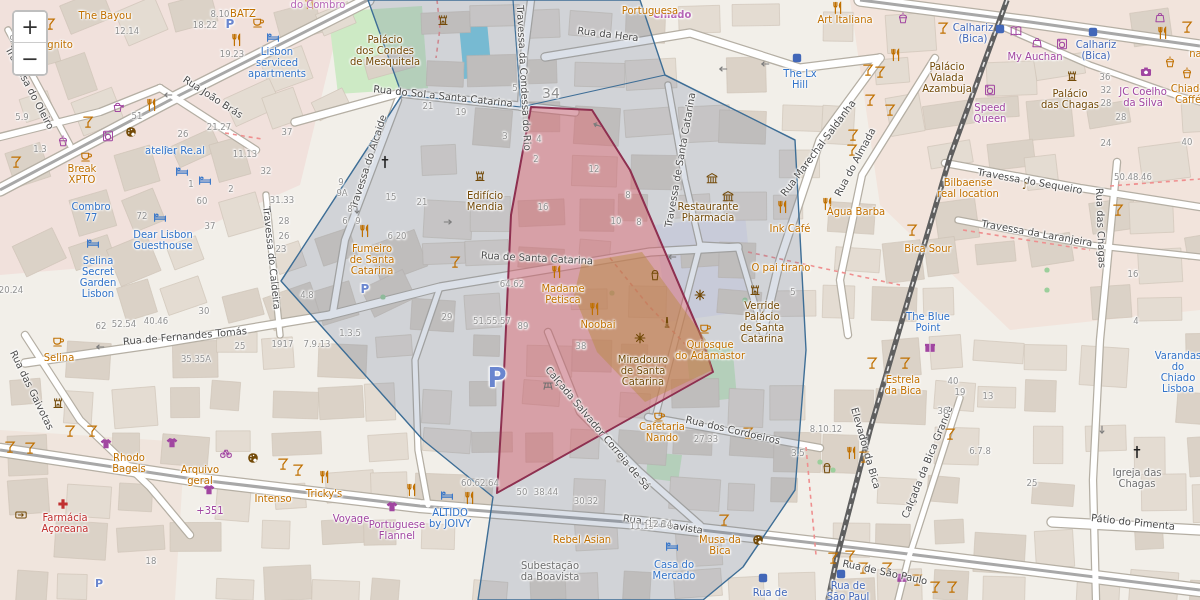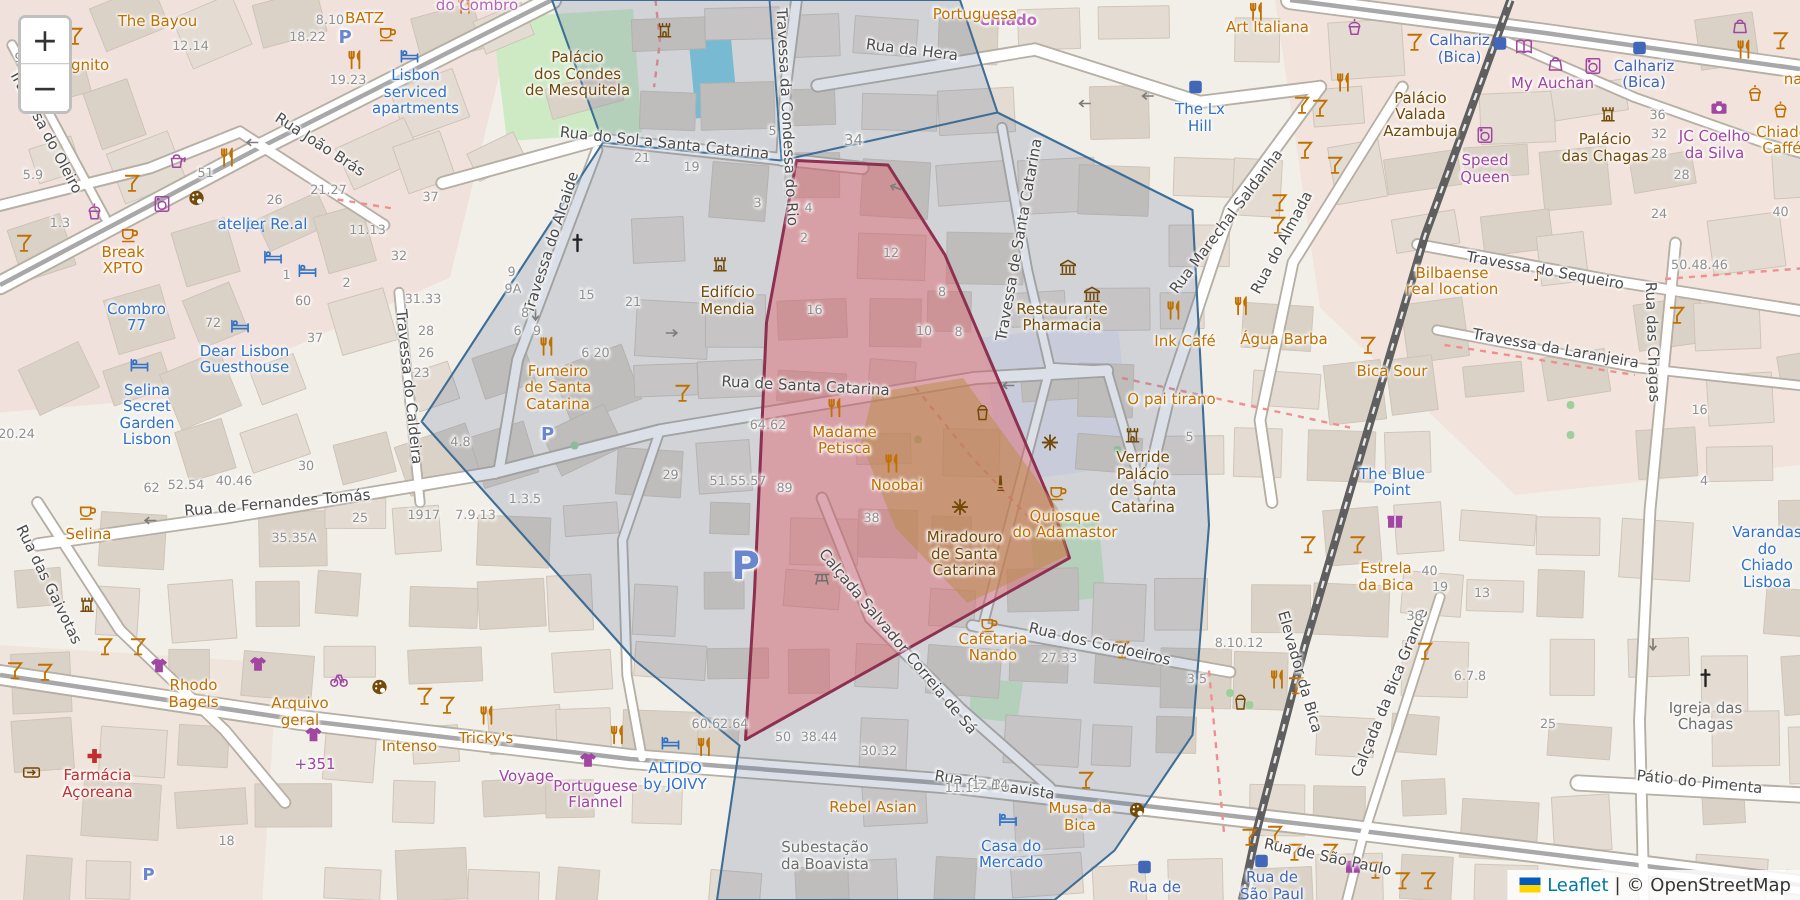--- a/index.html
+++ b/index.html
@@ -659,32 +659,32 @@
 Petisca</div>
       <div class="lbl poi" style="left: 598px; top: 324px; color: rgb(192, 112, 0); font-size: 10px; transform: translate(-50%, -50%) rotate(0deg);">Noobai</div>
       <div class="lbl poi" style="left: 643px; top: 370px; color: rgb(115, 74, 8); font-size: 10px; transform: translate(-50%, -50%) rotate(0deg);">Miradouro
 de Santa
 Catarina</div>
       <div class="lbl poi" style="left: 710px; top: 350px; color: rgb(192, 112, 0); font-size: 10px; transform: translate(-50%, -50%) rotate(0deg);">Quiosque
 do Adamastor</div>
       <div class="lbl poi" style="left: 708px; top: 212px; color: rgb(115, 74, 8); font-size: 10px; transform: translate(-50%, -50%) rotate(0deg);">Restaurante
 Pharmacia</div>
       <div class="lbl poi" style="left: 790px; top: 228px; color: rgb(192, 112, 0); font-size: 10px; transform: translate(-50%, -50%) rotate(0deg);">Ink Café</div>
-      <div class="lbl poi" style="left: 856px; top: 227px; color: rgb(192, 112, 0); font-size: 10px; transform: translate(-50%, -50%) rotate(0deg);">Água Barba</div>
+      <div class="lbl poi" style="left: 856px; top: 211px; color: rgb(192, 112, 0); font-size: 10px; transform: translate(-50%, -50%) rotate(0deg);">Água Barba</div>
       <div class="lbl poi" style="left: 781px; top: 267px; color: rgb(192, 112, 0); font-size: 10px; transform: translate(-50%, -50%) rotate(0deg);">O pai tirano</div>
       <div class="lbl poi" style="left: 762px; top: 322px; color: rgb(115, 74, 8); font-size: 10px; transform: translate(-50%, -50%) rotate(0deg);">Verride
 Palácio
 de Santa
 Catarina</div>
       <div class="lbl poi" style="left: 928px; top: 248px; color: rgb(192, 112, 0); font-size: 10px; transform: translate(-50%, -50%) rotate(0deg);">Bica Sour</div>
       <div class="lbl poi" style="left: 928px; top: 322px; color: rgb(50, 115, 200); font-size: 10px; transform: translate(-50%, -50%) rotate(0deg);">The Blue
 Point</div>
       <div class="lbl poi" style="left: 968px; top: 188px; color: rgb(192, 112, 0); font-size: 10px; transform: translate(-50%, -50%) rotate(0deg);">Bilbaense
 real location</div>
-      <div class="lbl poi" style="left: 903px; top: 385px; color: rgb(192, 112, 0); font-size: 10px; transform: translate(-50%, -50%) rotate(0deg); margin-left: 21px;">Estrela
+      <div class="lbl poi" style="left: 903px; top: 385px; color: rgb(192, 112, 0); font-size: 10px; transform: translate(-50%, -50%) rotate(0deg);">Estrela
 da Bica</div>
       <div class="lbl poi" style="left: 1178px; top: 372px; color: rgb(50, 115, 200); font-size: 10px; transform: translate(-50%, -50%) rotate(0deg);">Varandas
 do Chiado
 Lisboa</div>
       <div class="lbl poi" style="left: 1137px; top: 478px; color: rgb(111, 111, 111); font-size: 10px; transform: translate(-50%, -50%) rotate(0deg);">Igreja das
 Chagas</div>
       <div class="lbl poi" style="left: 65px; top: 523px; color: rgb(192, 48, 48); font-size: 10px; transform: translate(-50%, -50%) rotate(0deg);">Farmácia
 Açoreana</div>
       <div class="lbl poi" style="left: 129px; top: 463px; color: rgb(192, 112, 0); font-size: 10px; transform: translate(-50%, -50%) rotate(0deg);">Rhodo
 Bagels</div>
@@ -754,21 +754,21 @@
       <div class="lbl num" style="left: 341px; top: 183px; color: rgb(144, 144, 144); font-size: 8.5px; transform: translate(-50%, -50%) rotate(0deg);">9</div>
       <div class="lbl num" style="left: 350px; top: 210px; color: rgb(144, 144, 144); font-size: 8.5px; transform: translate(-50%, -50%) rotate(0deg);">8</div>
       <div class="lbl num" style="left: 391px; top: 198px; color: rgb(144, 144, 144); font-size: 8.5px; transform: translate(-50%, -50%) rotate(0deg);">15</div>
       <div class="lbl num" style="left: 422px; top: 203px; color: rgb(144, 144, 144); font-size: 8.5px; transform: translate(-50%, -50%) rotate(0deg);">21</div>
       <div class="lbl num" style="left: 345px; top: 222px; color: rgb(144, 144, 144); font-size: 8.5px; transform: translate(-50%, -50%) rotate(0deg);">6</div>
       <div class="lbl num" style="left: 358px; top: 222px; color: rgb(144, 144, 144); font-size: 8.5px; transform: translate(-50%, -50%) rotate(0deg);">9</div>
       <div class="lbl num" style="left: 397px; top: 237px; color: rgb(144, 144, 144); font-size: 8.5px; transform: translate(-50%, -50%) rotate(0deg);">6 20</div>
       <div class="lbl num" style="left: 428px; top: 107px; color: rgb(144, 144, 144); font-size: 8.5px; transform: translate(-50%, -50%) rotate(0deg);">21</div>
       <div class="lbl num" style="left: 461px; top: 113px; color: rgb(144, 144, 144); font-size: 8.5px; transform: translate(-50%, -50%) rotate(0deg);">19</div>
       <div class="lbl num" style="left: 515px; top: 89px; color: rgb(144, 144, 144); font-size: 8.5px; transform: translate(-50%, -50%) rotate(0deg);">5</div>
-      <div class="lbl num" style="left: 569px; top: 94px; color: rgb(144, 144, 144); font-size: 10px; transform: translate(-50%, -50%) rotate(0deg);">34</div>
+      <div class="lbl num" style="left: 551px; top: 94px; color: rgb(144, 144, 144); font-size: 14px; transform: translate(-50%, -50%) rotate(0deg);">34</div>
       <div class="lbl num" style="left: 505px; top: 137px; color: rgb(144, 144, 144); font-size: 8.5px; transform: translate(-50%, -50%) rotate(0deg);">3</div>
       <div class="lbl num" style="left: 539px; top: 140px; color: rgb(144, 144, 144); font-size: 8.5px; transform: translate(-50%, -50%) rotate(0deg);">4</div>
       <div class="lbl num" style="left: 536px; top: 160px; color: rgb(144, 144, 144); font-size: 8.5px; transform: translate(-50%, -50%) rotate(0deg);">2</div>
       <div class="lbl num" style="left: 594px; top: 170px; color: rgb(144, 144, 144); font-size: 8.5px; transform: translate(-50%, -50%) rotate(0deg);">12</div>
       <div class="lbl num" style="left: 543px; top: 208px; color: rgb(144, 144, 144); font-size: 8.5px; transform: translate(-50%, -50%) rotate(0deg);">16</div>
       <div class="lbl num" style="left: 616px; top: 222px; color: rgb(144, 144, 144); font-size: 8.5px; transform: translate(-50%, -50%) rotate(0deg);">10</div>
       <div class="lbl num" style="left: 639px; top: 223px; color: rgb(144, 144, 144); font-size: 8.5px; transform: translate(-50%, -50%) rotate(0deg);">8</div>
       <div class="lbl num" style="left: 628px; top: 196px; color: rgb(144, 144, 144); font-size: 8.5px; transform: translate(-50%, -50%) rotate(0deg);">8</div>
       <div class="lbl num" style="left: 826px; top: 430px; color: rgb(144, 144, 144); font-size: 8.5px; transform: translate(-50%, -50%) rotate(0deg);">8.10.12</div>
       <div class="lbl num" style="left: 798px; top: 454px; color: rgb(144, 144, 144); font-size: 8.5px; transform: translate(-50%, -50%) rotate(0deg);">3.5</div>
@@ -800,19 +800,13 @@
       <div class="lbl pmark" style="left: 365px; top: 290px; font-size: 12px; transform: translate(-50%, -50%) rotate(0deg);">P</div>
       <div class="lbl pmark" style="left: 230px; top: 25px; font-size: 12px; transform: translate(-50%, -50%) rotate(0deg);">P</div>
       <div class="lbl pmark" style="left: 497px; top: 378px; font-size: 26px; transform: translate(-50%, -50%) rotate(0deg);">P</div>
     </div>
 
   <div class="zoomctl">
     <button>+</button>
     <button>−</button>
   </div>
 
-  <div class="attrib">
-    <span class="flag"></span>
-    <a href="#">Leaflet</a>
-    <span>|</span>
-    <a href="#" style="color:#333">© OpenStreetMap</a>
-  </div>
 </div>
 
 </body></html>

